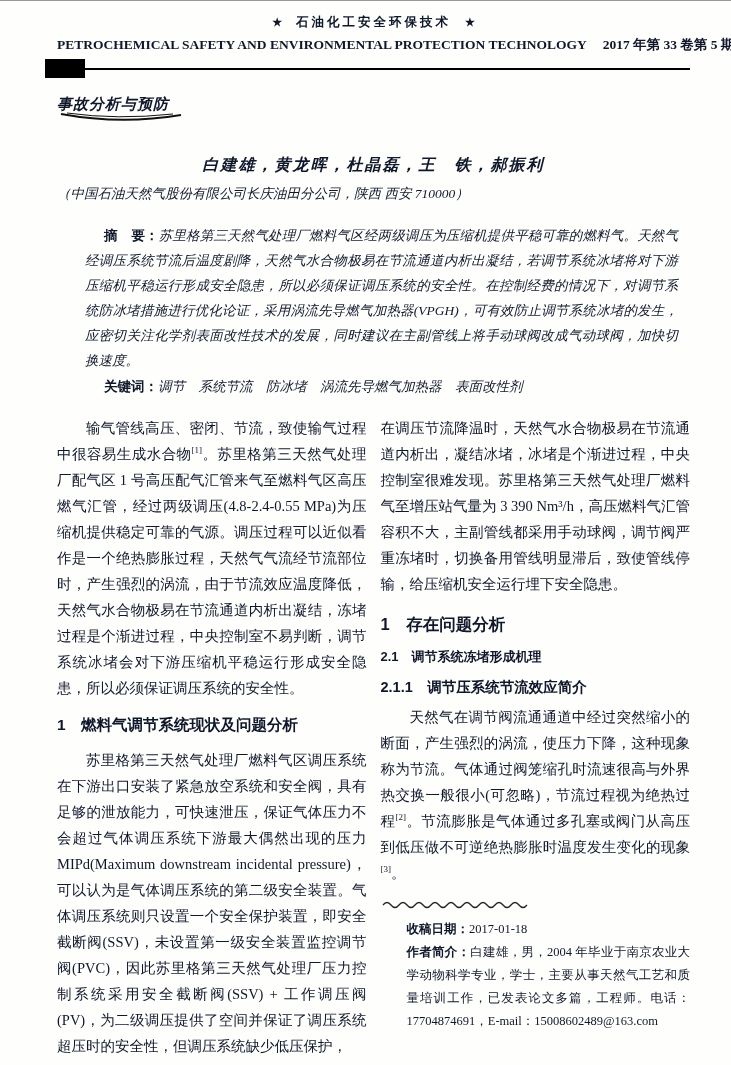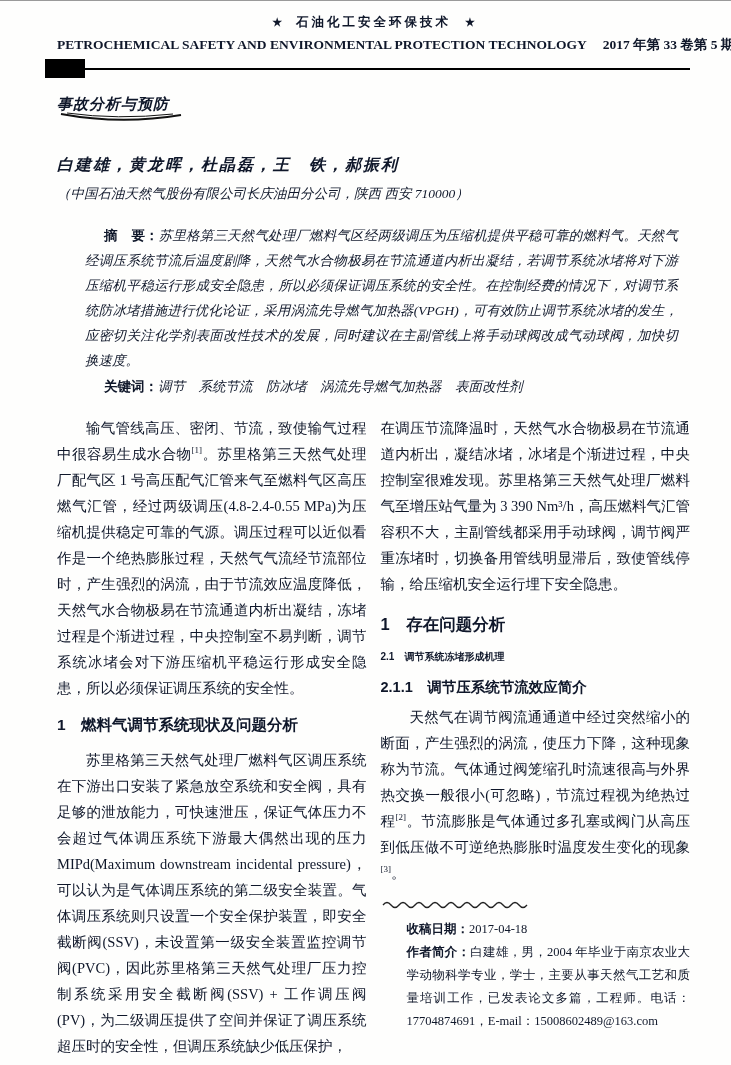--- a/index.html
+++ b/index.html
@@ -24,21 +24,21 @@
     font-family:Liberation Mono, monospace;
     font-weight:bold; font-size:15px; letter-spacing:1px; font-style:italic;
   }
   .badge-swoosh { display:block; margin-top:-3px; }
   
   .article-title {
     margin-top:22px; text-align:center; font-size:27px; letter-spacing:2px;
     font-weight:bold; font-family:"Liberation Sans","DejaVu Sans",sans-serif;
   }
   .authors-line {
-    margin-top:32px; font-size:16px; font-weight:bold;
+    margin-top:32px; text-align:center; font-size:16px; font-weight:bold;
     font-style:italic; letter-spacing:2px;
   }
   .affiliation-line { margin-top:9px; text-align:left; font-size:13.5px; font-style:italic; }
   
   .abstract-block { margin:20px 12px 0 28px; font-size:13.5px; line-height:25px; text-align:justify; }
   .abstract-block .lead-indent { display:inline-block; width:1.4em; }
   .blk-label { font-weight:bold; font-family:"Liberation Sans","DejaVu Sans",sans-serif; font-style:normal; }
   .kai { font-style:italic; }
   .keywords-line { margin:1px 12px 0 28px; font-size:13.5px; line-height:25px; }
   
@@ -50,21 +50,21 @@
   .h1 {
     font-family:"Liberation Sans","DejaVu Sans",sans-serif; font-weight:bold;
     font-size:15.5px; margin:13px 0 11px; text-align:left; line-height:22px;
   }
   .h2 {
     font-family:"Liberation Sans","DejaVu Sans",sans-serif; font-weight:bold;
     font-size:16.5px; margin:15px 0 10px; line-height:24px;
   }
   .h21 {
     font-family:"Liberation Sans","DejaVu Sans",sans-serif; font-weight:bold;
-    font-size:10px; margin:8px 0 7px; line-height:22px;
+    font-size:13px; margin:8px 0 7px; line-height:22px;
   }
   .h211 {
     font-family:"Liberation Sans","DejaVu Sans",sans-serif; font-weight:bold;
     font-size:14.5px; margin:8px 0 6px; line-height:22px;
   }
   
   .wavy-divider { margin-top:14px; display:block; }
   .footnote { margin:8px 0 0 26px; font-size:12.5px; line-height:23px; text-align:justify; }
   .fn-label { font-weight:bold; font-family:"Liberation Sans","DejaVu Sans",sans-serif; }
 </style>
@@ -116,19 +116,19 @@
       <div class="h2">1　存在问题分析</div>
       <div class="h21">2.1　调节系统冻堵形成机理</div>
       <div class="h211">2.1.1　调节压系统节流效应简介</div>
       <p class="para">天然气在调节阀流通通道中经过突然缩小的断面，产生强烈的涡流，使压力下降，这种现象称为节流。气体通过阀笼缩孔时流速很高与外界热交换一般很小(可忽略)，节流过程视为绝热过程<sup>[2]</sup>。节流膨胀是气体通过多孔塞或阀门从高压到低压做不可逆绝热膨胀时温度发生变化的现象<sup>[3]</sup>。</p>
 
       <svg class="wavy-divider" width="150" height="10" viewBox="0 0 150 10">
         <path d="M2 5 q4 -5 8 0 t8 0 t8 0 t8 0 t8 0 t8 0 t8 0 t8 0 t8 0 t8 0 t8 0 t8 0 t8 0 t8 0 t8 0 t8 0 t8 0 t8 0" stroke="#222" stroke-width="1.3" fill="none"></path>
       </svg>
 
       <div class="footnote">
-        <div><span class="fn-label">收稿日期：</span><span>2017-04-18</span></div>
+        <div><span class="fn-label">收稿日期：</span><span>2017-01-18</span></div>
         <div><span class="fn-label">作者简介：</span><span>白建雄，男，2004 年毕业于南京农业大学动物科学专业，学士，主要从事天然气工艺和质量培训工作，已发表论文多篇，工程师。电话：17704874691，E-mail：15008602489@163.com</span></div>
       </div>
     </div>
 
   </div>
 </div>
 
 </body></html>

